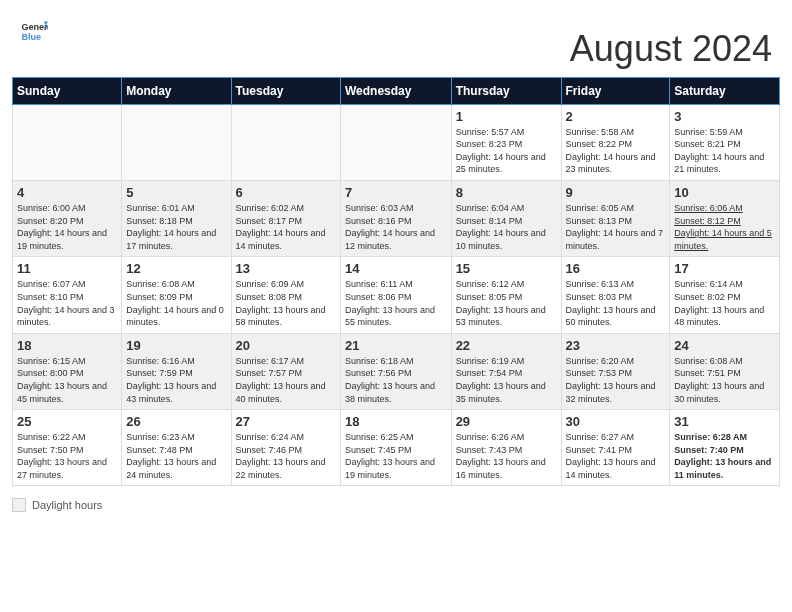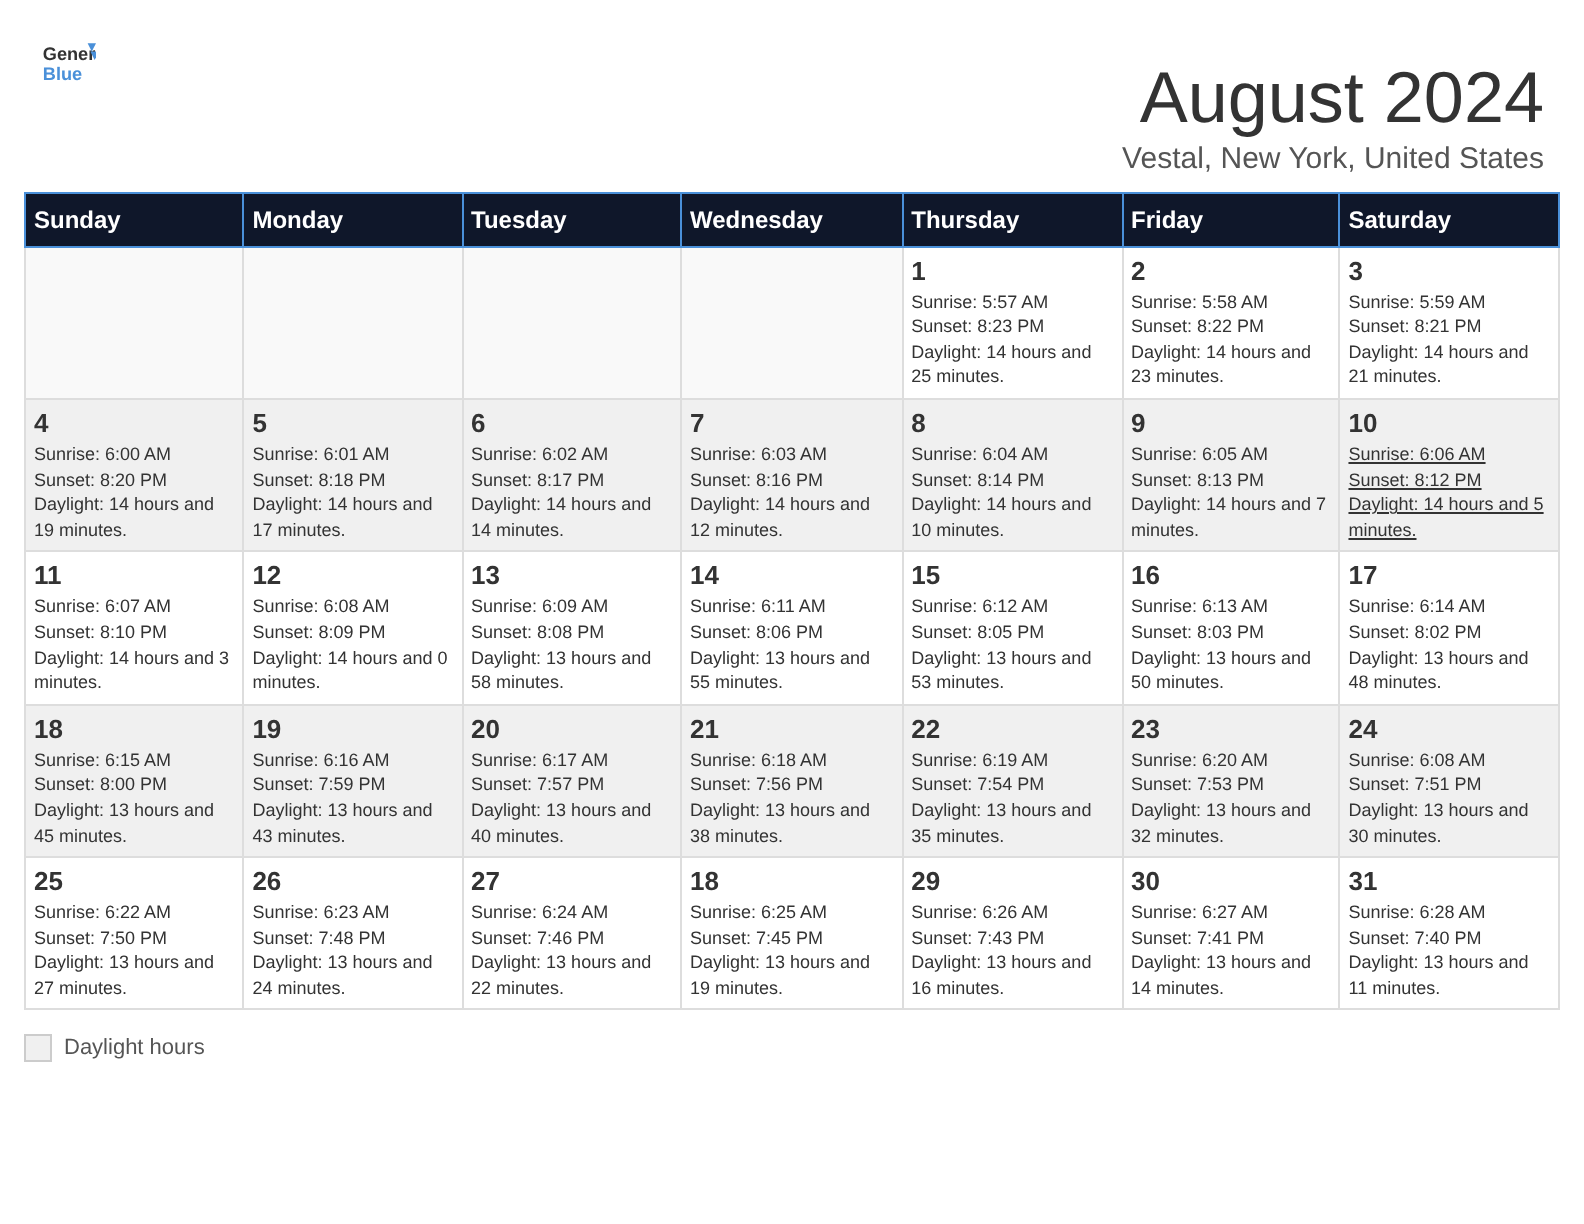--- a/index.html
+++ b/index.html
@@ -109,21 +109,20 @@
   <div class="logo">
     <svg class="logo-icon" viewBox="0 0 40 40" width="40" height="40">
       <text x="2" y="20" font-size="13" font-weight="bold" fill="#333" font-family="Arial">General</text>
       <text x="2" y="34" font-size="13" font-weight="bold" fill="#4a90d9" font-family="Arial">Blue</text>
       <polygon points="34,8 40,8 37,14" fill="#4a90d9"></polygon>
       <polygon points="36,14 42,14 39,20" fill="#4a90d9"></polygon>
     </svg>
   </div>
   <div class="title-block">
     <div class="month-year">August 2024</div>
-    <div class="location">Vestal, New York, United States</div>
   </div>
 </div>
 
 <div class="calendar-wrap">
   <table>
     <thead>
       <tr>
         <th>Sunday</th>
         <th>Monday</th>
         <th>Tuesday</th>
@@ -322,21 +321,21 @@
 Daylight: 13 hours and 16 minutes.</div>
           </td>
           <td>
             <span class="day-num">30</span>
             <div class="day-info" style="white-space: pre-line;">Sunrise: 6:27 AM
 Sunset: 7:41 PM
 Daylight: 13 hours and 14 minutes.</div>
           </td>
           <td>
             <span class="day-num">31</span>
-            <div class="day-info" style="white-space: pre-line;">Sunrise: 6:28 AM
+            <div class="day-info" style="white-space: pre-line; font-weight: bold;">Sunrise: 6:28 AM
 Sunset: 7:40 PM
 Daylight: 13 hours and 11 minutes.</div>
           </td>
         </tr>
       </tbody>
   </table>
 </div>
 
 <div class="footer">
   <span class="footer-box"></span>

